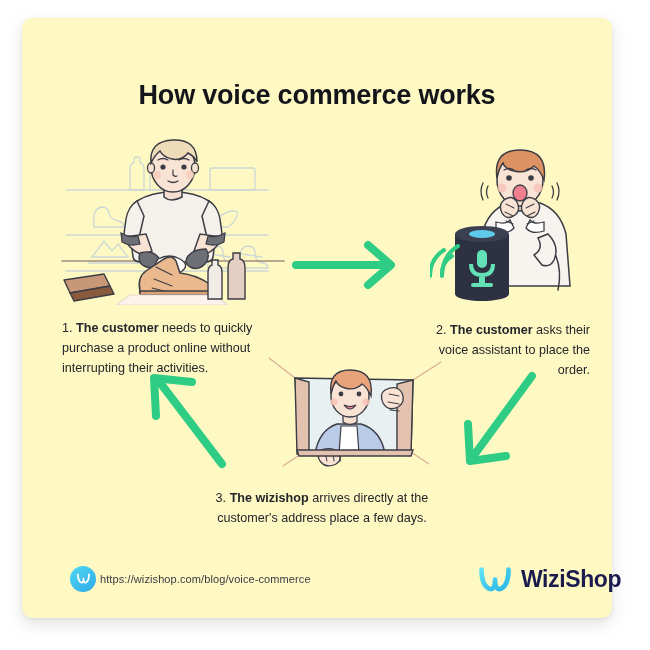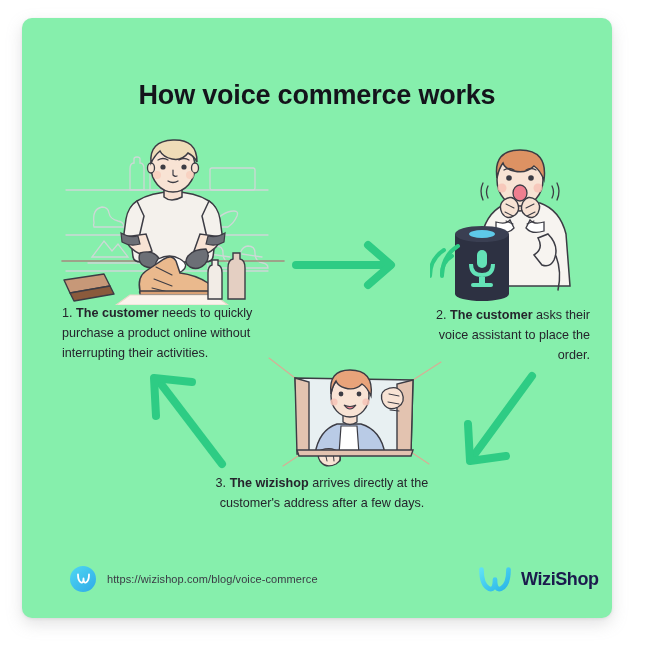--- a/index.html
+++ b/index.html
@@ -11,21 +11,21 @@
     font-family: "Liberation Sans", sans-serif;
     overflow: hidden;
   }
 
   #infographic-card {
     position: absolute;
     left: 22px;
     top: 18px;
     width: 590px;
     height: 600px;
-    background: #86efac;
+    background: #fef9c3;
     border-radius: 10px;
     box-shadow: 0 6px 16px rgba(150,150,155,0.28), 0 1px 3px rgba(150,150,155,0.18);
   }
 
   
   #page-title {
     position: absolute;
     left: 0;
     top: 62px;
     width: 590px;
@@ -40,41 +40,42 @@
   .illus {
     position: absolute;
   }
 
   
   .caption {
     position: absolute;
     font-size: 12.6px;
     line-height: 1.6;
     color: #25252c;
+    margin-top: 15px;
   }
   .caption b { font-weight: bold; }
 
   #caption-1 { left: 40px; top: 285px; width: 230px; text-align: left; }
   #caption-2 { left: 393px; top: 287px; width: 175px; text-align: right; }
   #caption-3 { left: 165px; top: 455px; width: 270px; text-align: center; }
 
   
   .arrow-svg { position: absolute; overflow: visible; }
   #arrow-1 { left: 268px; top: 222px; }
   #arrow-2 { left: 428px; top: 348px; }
   #arrow-3 { left: 118px; top: 348px; }
 
   
   #footer-blog {
     position: absolute;
     left: 48px;
     top: 548px;
     display: flex;
     align-items: center;
-    gap: 11px;
+    gap: 4px;
   }
   #blog-circle-icon {
     width: 26px; height: 26px;
     border-radius: 50%;
     background: linear-gradient(140deg,#4fd8f2 0%,#2fa9e8 100%);
     display: flex; align-items: center; justify-content: center;
   }
   #blog-url {
     font-size: 11px;
     color: #3a3a44;
@@ -83,21 +84,21 @@
 
   #brand-logo {
     position: absolute;
     left: 455px;
     top: 548px;
     display: flex;
     align-items: center;
     gap: 8px;
   }
   #brand-name {
-    font-size: 18px;
+    font-size: 23px;
     font-weight: bold;
     color: #1b1b4d;
     letter-spacing: -0.4px;
   }
 </style>
 </head>
 <body>
 
 <div id="infographic-card">
 
@@ -318,21 +319,21 @@
     <b>The customer</b><span> needs to quickly purchase a product online without interrupting their activities.</span>
   </div>
 
   <div id="caption-2" class="caption">
     <span>2.</span>
     <b>The customer</b><span> asks their voice assistant to place the order.</span>
   </div>
 
   <div id="caption-3" class="caption">
     <span>3.</span>
-    <b>The wizishop</b><span> arrives directly at the customer's address after a few days.</span>
+    <b>The wizishop</b><span> arrives directly at the customer's address place a few days.</span>
   </div>
 
   <div id="footer-blog">
     <span id="blog-circle-icon">
       <svg width="15" height="12" viewBox="0 0 30 24">
         <path d="M4 3 q0 13 6 16 q5 2 5-8 q0 10 5 8 q6-3 6-16" fill="none" stroke="#ffffff" stroke-width="3.6" stroke-linecap="round" stroke-linejoin="round"></path>
       </svg>
     </span>
     <span id="blog-url">https://wizishop.com/blog/voice-commerce</span>
   </div>

